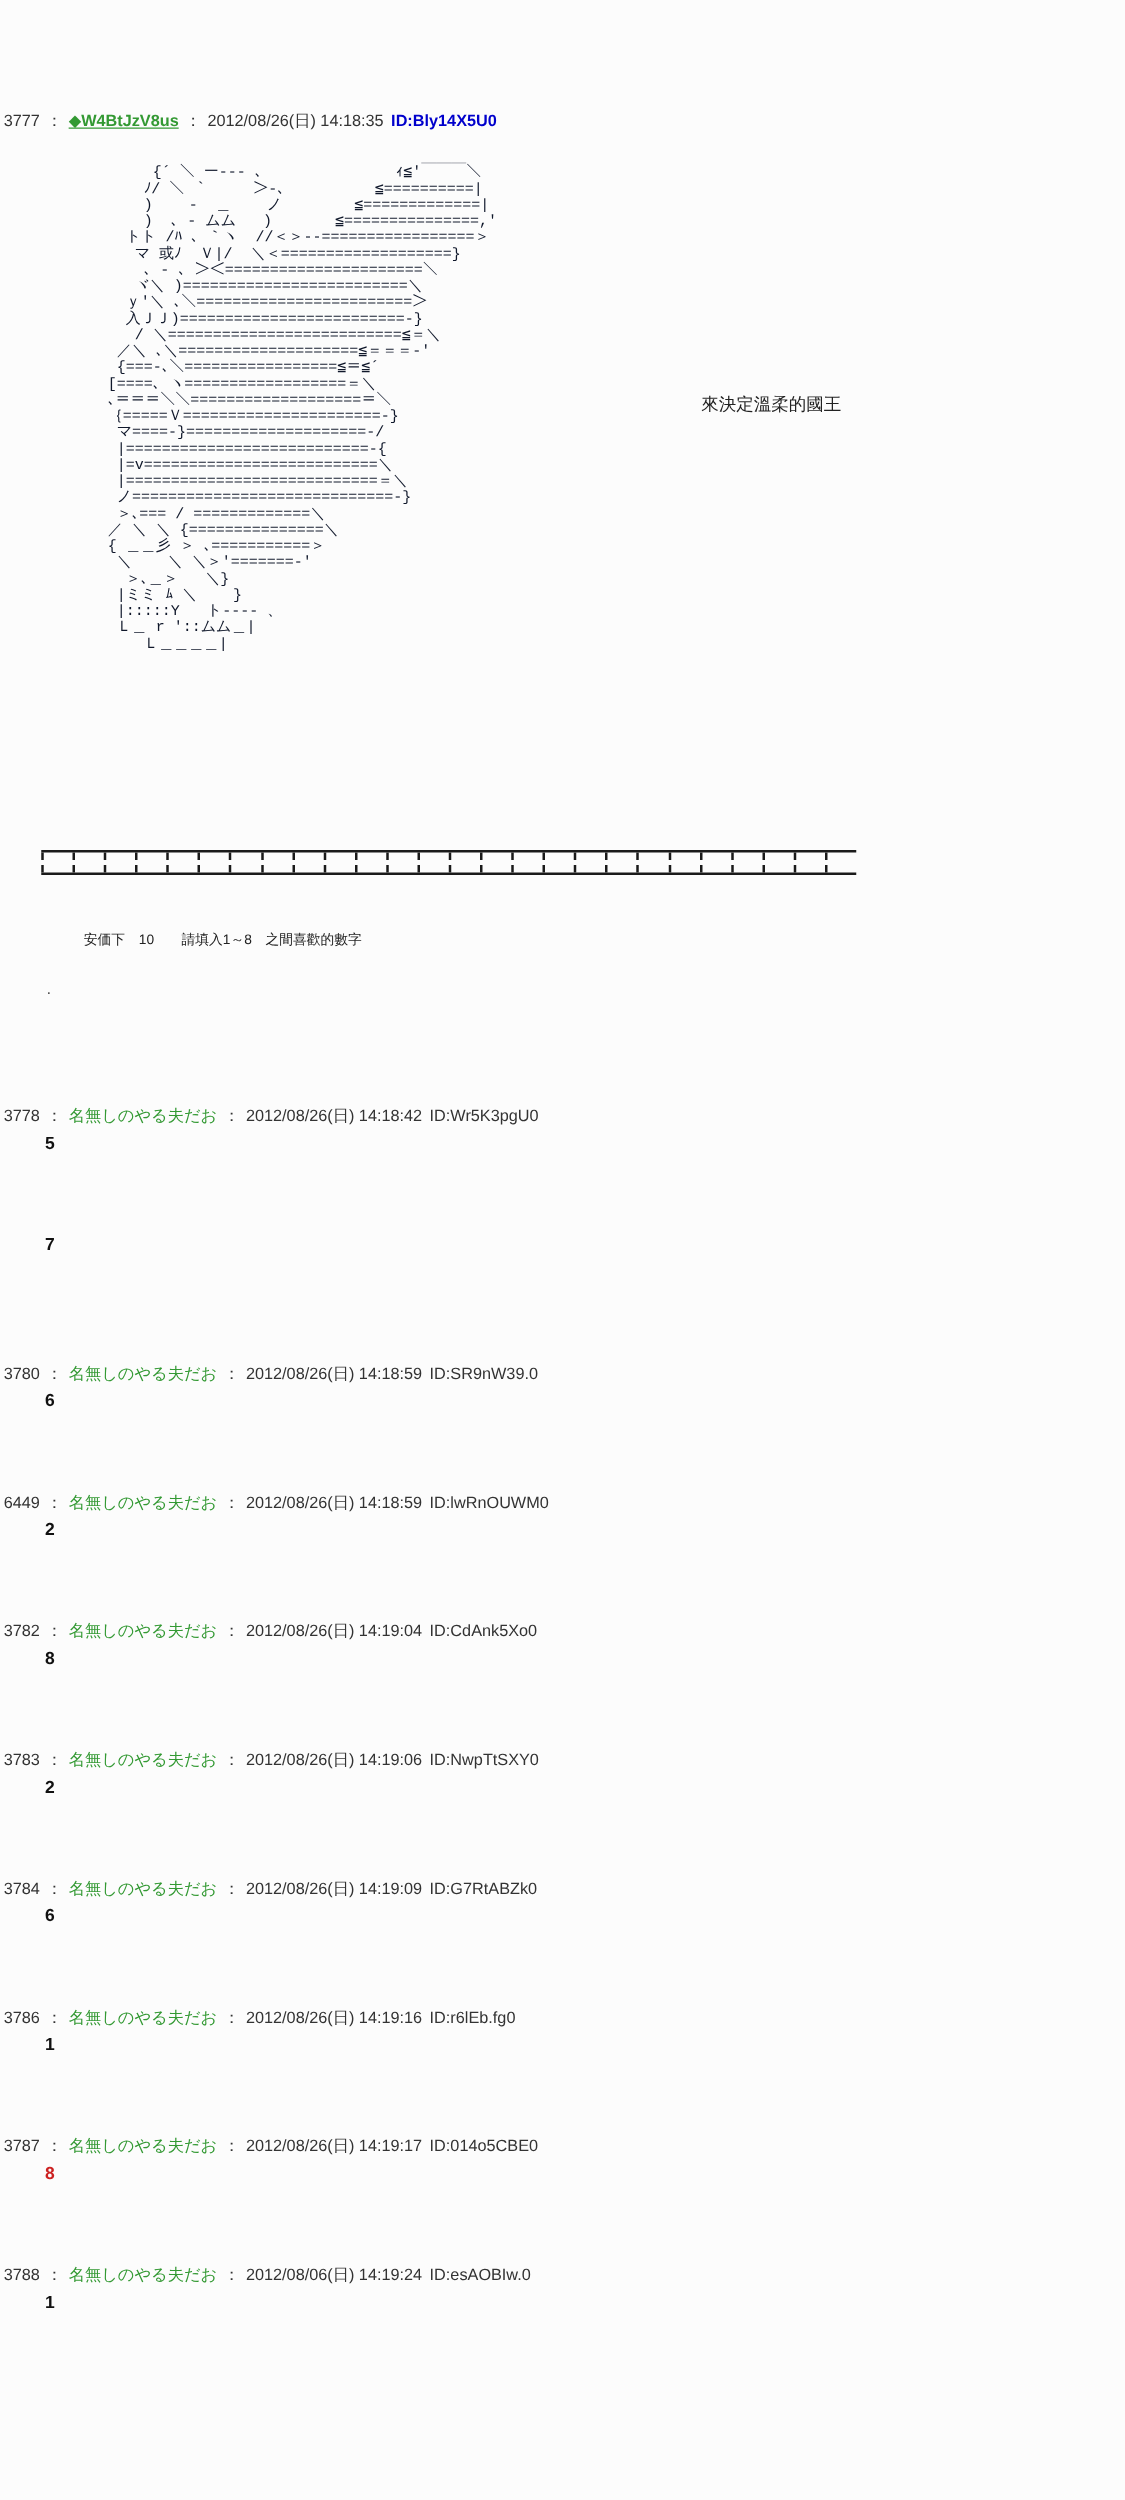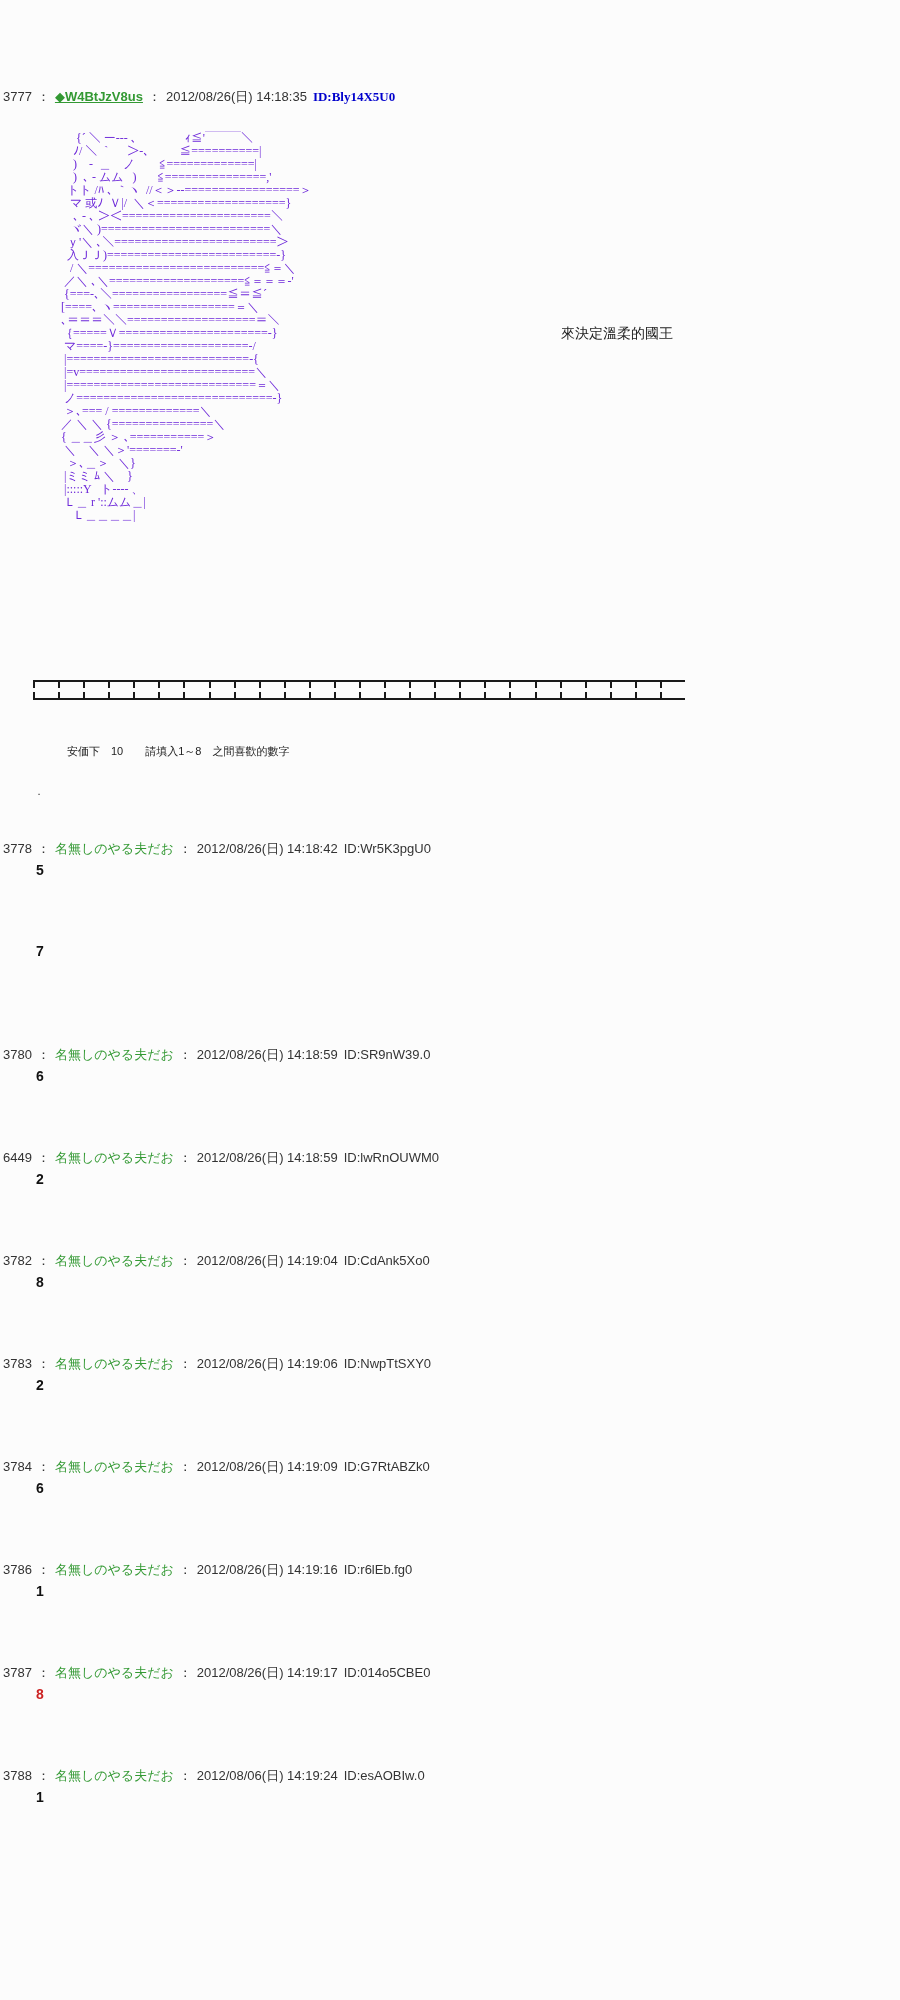--- a/index.html
+++ b/index.html
@@ -20,31 +20,31 @@
   }
   .post-header{font-size:13px;white-space:nowrap;}
   .sep{margin:0 5px;}
   .post-body{
     font-weight:bold;font-size:14px;color:#111;
     margin:4px 0 0 33px;
   }
   .post-body.red{color:var(--red);}
   
   .op .name{color:var(--green);font-weight:bold;text-decoration:underline;}
-  .op .pid{color:var(--blue);font-weight:bold;margin-left:6px;font-family:Liberation Serif, serif;}
+  .op .pid{color:var(--blue);font-weight:bold;margin-left:6px;}
   .op-body{position:relative;}
   .aa{
-    font-family:Liberation Serif, serif;
+    font-family:Liberation Mono, monospace;
     font-size:12px;line-height:13px;
-    color:#6d28d9;
+    color:#0f172a;
     margin:26px 16px 0 40px;
     white-space:pre;
   }
   .aa-side{
-    position:absolute;left:558px;top:193px;
+    position:absolute;left:558px;top:183px;
     font-size:14px;color:#222;white-space:nowrap;
   }
   .ruler{
     margin:158px 0 0 30px;
     width:652px;height:20px;
     border-top:2px solid #1a1a1a;
     border-bottom:2px solid #1a1a1a;
     display:flex;
   }
   .tick{flex:1 0 auto;position:relative;}
@@ -52,21 +52,21 @@
     content:"";position:absolute;left:0;width:2px;height:6px;background:#1a1a1a;
   }
   .tick::before{top:0;}
   .tick::after{bottom:0;}
   .instruction{
     margin:44px 0 0 64px;
     font-size:11px;color:#222;white-space:pre-wrap;
   }
   .op-dot{margin:24px 0 0 30px;font-size:12px;color:#555;}
   
-  #replies{margin-top:40px;}
+  #replies{margin-top:84px;}
   .reply{margin-bottom:61px;height:42px;}
   .reply .name{color:var(--green);}
   .reply .pid{margin-left:6px;}
 </style>
 </head>
 <body style="background: rgb(252, 252, 252);">
 
 <div class="page">
 
   <section class="post op">

